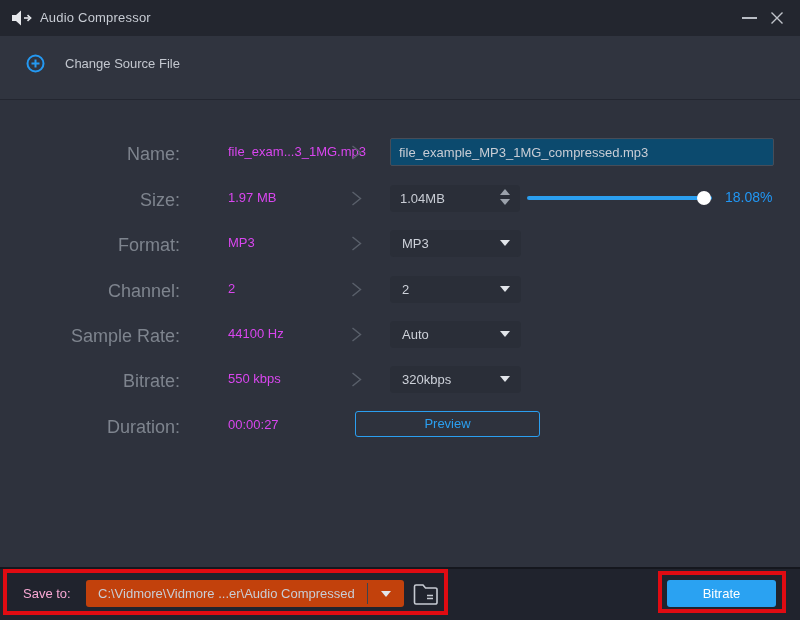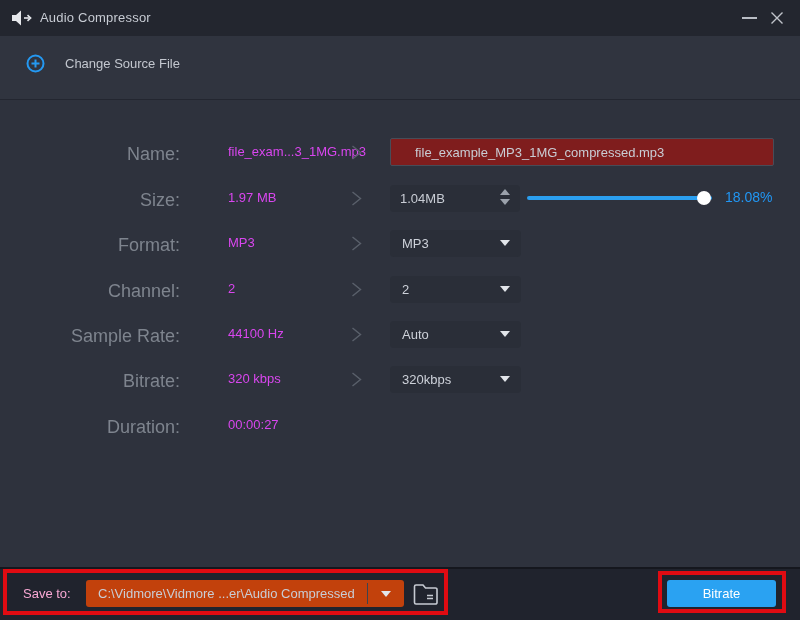--- a/index.html
+++ b/index.html
@@ -19,22 +19,22 @@
   .source-band { position:absolute; top:36px; left:0; width:800px; height:64px; background:#30343f; border-bottom:1px solid #232630; }
   .change-source { position:absolute; left:26px; top:18px; display:flex; align-items:center; gap:20px; cursor:pointer; }
   .change-source .label { font-size:13px; color:#c3c7cf; }
 
   
   .row { position:absolute; left:0; width:800px; height:28px; }
   .row .lbl { position:absolute; left:52px; width:128px; top:6px; text-align:right; font-size:18px; color:#7e848e; }
   .row .val { position:absolute; left:192px; top:6px; font-size:13px; color:#d946ef;margin-left:36px; }
   .row .chev { position:absolute; left:350px; top:6px; }
 
-  .text-input { position:absolute; left:390px; top:0; width:384px; height:28px; background:#7f1d1d;
-    border:1px solid #474d58; border-radius:2px; color:#c9cdd5; font-size:13px; padding:0 24px;
+  .text-input { position:absolute; left:390px; top:0; width:384px; height:28px; background:#0c4a6e;
+    border:1px solid #474d58; border-radius:2px; color:#c9cdd5; font-size:13px; padding:0 8px;
     font-family:"Liberation Sans", sans-serif; outline:none; }
 
   .stepper { position:absolute; left:390px; top:1px; width:130px; height:27px; background:#2a2e38; border-radius:4px; cursor:pointer; }
   .stepper .num { position:absolute; left:10px; top:6px; font-size:13px; color:#c9cdd5; }
   .stepper .arrows { position:absolute; right:10px; top:4px; display:flex; flex-direction:column; gap:4px; }
   .tri-up { width:0; height:0; border-left:5px solid transparent; border-right:5px solid transparent; border-bottom:6px solid #9ba1ab; }
   .tri-dn { width:0; height:0; border-left:5px solid transparent; border-right:5px solid transparent; border-top:6px solid #9ba1ab; }
 
   .dropdown { position:absolute; left:390px; top:1px; width:131px; height:27px; background:#2a2e38; border-radius:4px; cursor:pointer; }
   .dropdown .sel { position:absolute; left:12px; top:6px; font-size:13px; color:#cdd1d9; }
@@ -169,35 +169,36 @@
         </svg>
     </span>
     <div class="dropdown">
       <span class="sel">Auto</span>
       <span class="caret"></span>
     </div>
   </div>
 
   <div class="row" style="top:365px">
     <span class="lbl">Bitrate:</span>
-    <span class="val">320 kbps</span>
+    <span class="val">550 kbps</span>
     <span class="chev">
       <svg width="13" height="17" viewBox="0 0 13 17">
           <path d="M2.5 2 L10.5 8.5 L2.5 15" fill="none" stroke="#5a606b" stroke-width="1.4"></path>
         </svg>
     </span>
     <div class="dropdown">
       <span class="sel">320kbps</span>
       <span class="caret"></span>
     </div>
   </div>
 
   <div class="row" style="top:411px">
     <span class="lbl">Duration:</span>
     <span class="val">00:00:27</span>
+    <div class="preview-btn">Preview</div>
   </div>
 
   <div class="bottombar"></div>
   <span class="save-label">Save to:</span>
   <div class="path-combo">
     <span class="path">C:\Vidmore\Vidmore ...er\Audio Compressed</span>
     <span class="sep"></span>
     <span class="caret"></span>
   </div>
   <div class="folder-btn">

